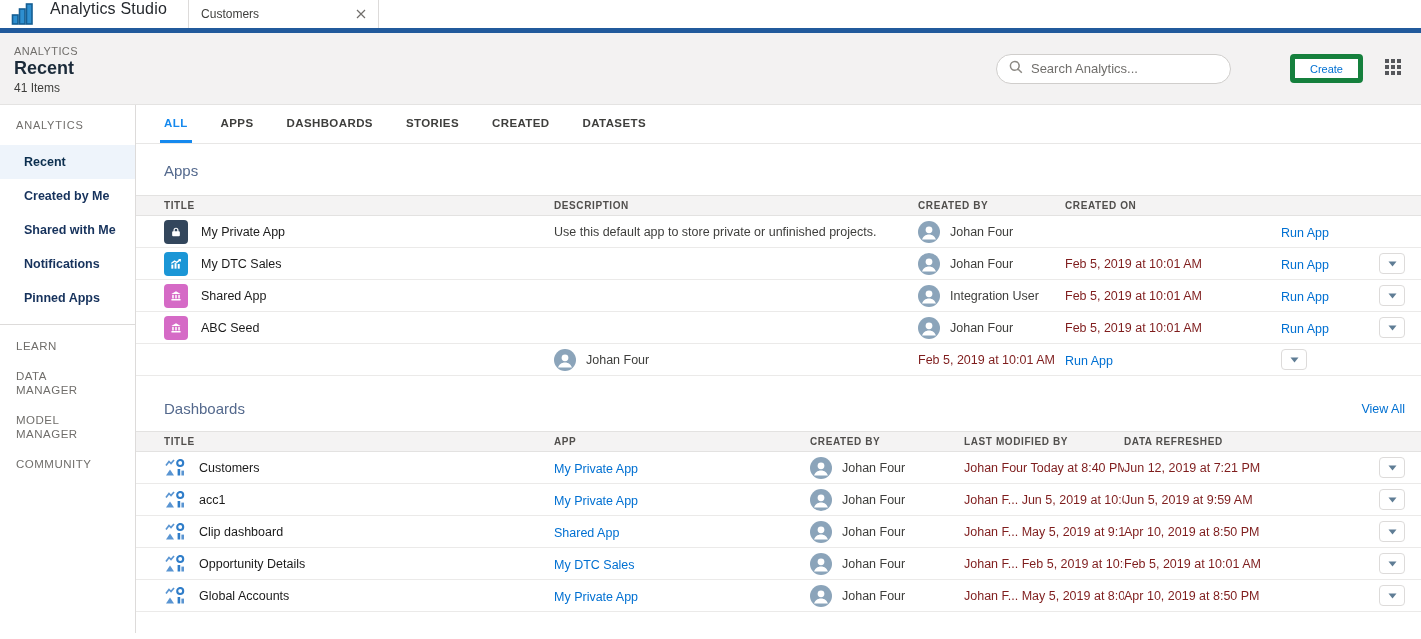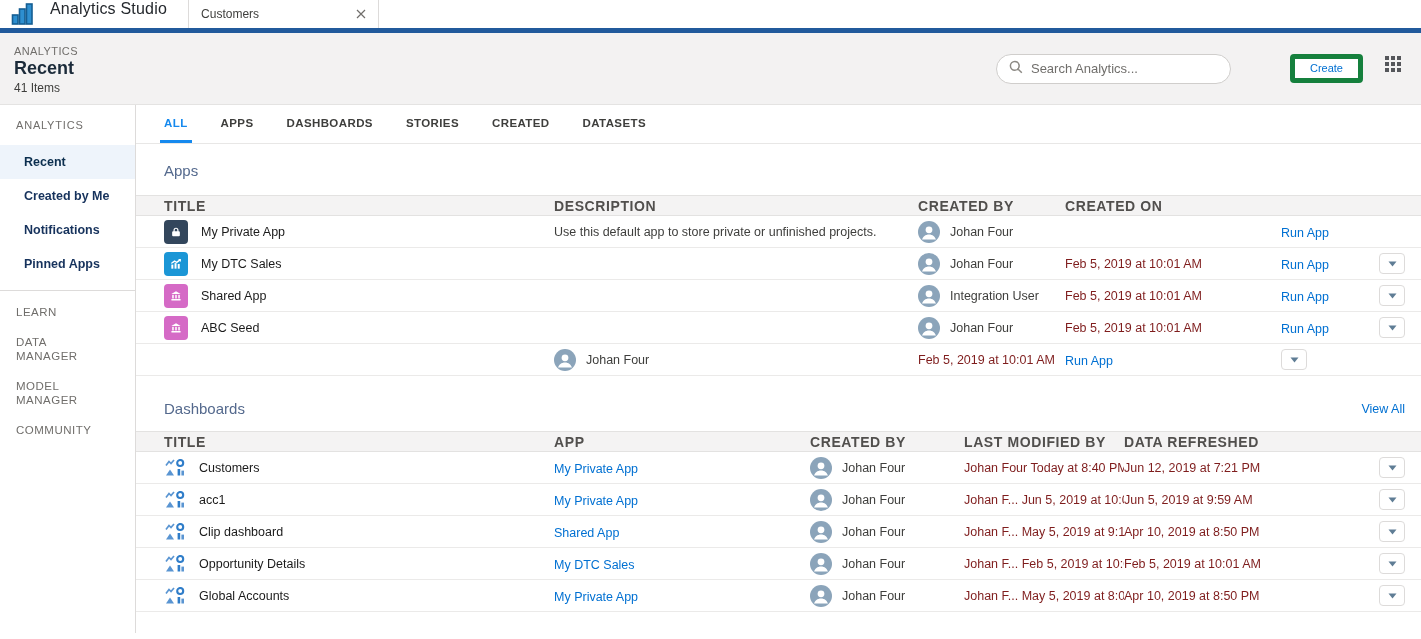--- a/index.html
+++ b/index.html
@@ -14,21 +14,21 @@
   .doc-tab { width:191px; margin-left:21px; border-left:1px solid #dddbda; border-right:1px solid #dddbda;
              display:flex; align-items:center; padding:0 12px; }
   .doc-tab-label { font-size:12px; color:#3e3e3c; }
   .doc-tab-close { margin-left:auto; cursor:pointer; display:flex; align-items:center; }
 
   
   .pagehead { height:72px; background:#f3f2f2; border-bottom:1px solid #e4e3e2; display:flex; align-items:center; padding:0 16px 0 14px; }
   .ph-left .eyebrow { font-size:11px; color:#706e6b; letter-spacing:.4px; margin-top:2px; }
   .ph-left .title { font-size:18px; font-weight:bold; color:#1b2b3a; margin:1px 0 2px; }
   .ph-left .count { font-size:12px; color:#3e3e3c; }
-  .ph-right { margin-left:auto; display:flex; align-items:flex-start; }
+  .ph-right { margin-left:auto; display:flex; align-items:center; }
   .search-box { width:235px; height:30px; background:#fff; border:1px solid #d0cecc; border-radius:15px;
                 display:flex; align-items:center; padding:0 12px; }
   .search-box input { border:none; outline:none; background:transparent; font-size:13px; color:#3e3e3c;
                       font-family:"Liberation Sans",sans-serif; width:100%; margin-left:8px; }
   .search-box input::placeholder { color:#706e6b; }
   .create-btn { margin-left:59px; height:29px; padding:0 15px; background:#fff; border:5px solid #15803d;
                 border-radius:4px; color:#0070d2; font-size:11px; font-family:"Liberation Sans",sans-serif; cursor:pointer; }
   .waffle-btn { margin-left:18px; width:24px; height:24px; background:transparent; border:none; cursor:pointer; padding:0; }
 
   
@@ -51,21 +51,21 @@
   .tab.active::after { content:""; position:absolute; left:-4px; right:-4px; bottom:0; height:3px; background:#1589ee; }
 
   
   .section-title { font-size:15px; color:#54698d; margin:18px 16px 0 28px; }
   .dash-titlebar { display:flex; align-items:center; margin:24px 16px 0 28px; }
   .view-all { margin-left:auto; font-size:12.5px; color:#0070d2; cursor:pointer; text-decoration:none; }
 
   .lh { display:grid; height:21px; align-items:center; background:#f4f3f3;
         border-top:1px solid #e3e2e1; border-bottom:1px solid #e3e2e1;
         padding:0 14px 0 28px; margin-top:16px; }
-  .lh span { font-size:14px; font-weight:bold; color:#514f4d; letter-spacing:.6px; }
+  .lh span { font-size:10px; font-weight:bold; color:#514f4d; letter-spacing:.6px; }
   .lr { display:grid; height:32px; align-items:center; border-bottom:1px solid #ebeae9; padding:0 14px 0 28px; }
 
   .grid-apps { grid-template-columns:390px 364px 147px 216px 1fr 28px; }
   .grid-dash { grid-template-columns:390px 256px 154px 160px 1fr 28px; }
 
   .cell-title { display:flex; align-items:center; }
   .app-icon { width:24px; height:24px; border-radius:4px; display:flex; align-items:center; justify-content:center; flex:none; }
   .app-icon.lock  { background:#33465c; }
   .app-icon.trend { background:#1b96d6; }
   .app-icon.bank  { background:#d56ac6; }
@@ -140,20 +140,23 @@
 
   <div class="sidebar">
     <div class="nav-label">ANALYTICS</div>
     <div class="nav-item active">
         <span>Recent</span>
       </div>
     <div class="nav-item">
         <span>Created by Me</span>
       </div>
     <div class="nav-item">
+        <span>Shared with Me</span>
+      </div>
+    <div class="nav-item">
         <span>Notifications</span>
       </div>
     <div class="nav-item">
         <span>Pinned Apps</span>
       </div>
     <div class="side-divider"></div>
     <a class="nav-link">LEARN</a>
     <a class="nav-link">DATA MANAGER</a>
     <a class="nav-link">MODEL MANAGER</a>
     <a class="nav-link">COMMUNITY</a>

